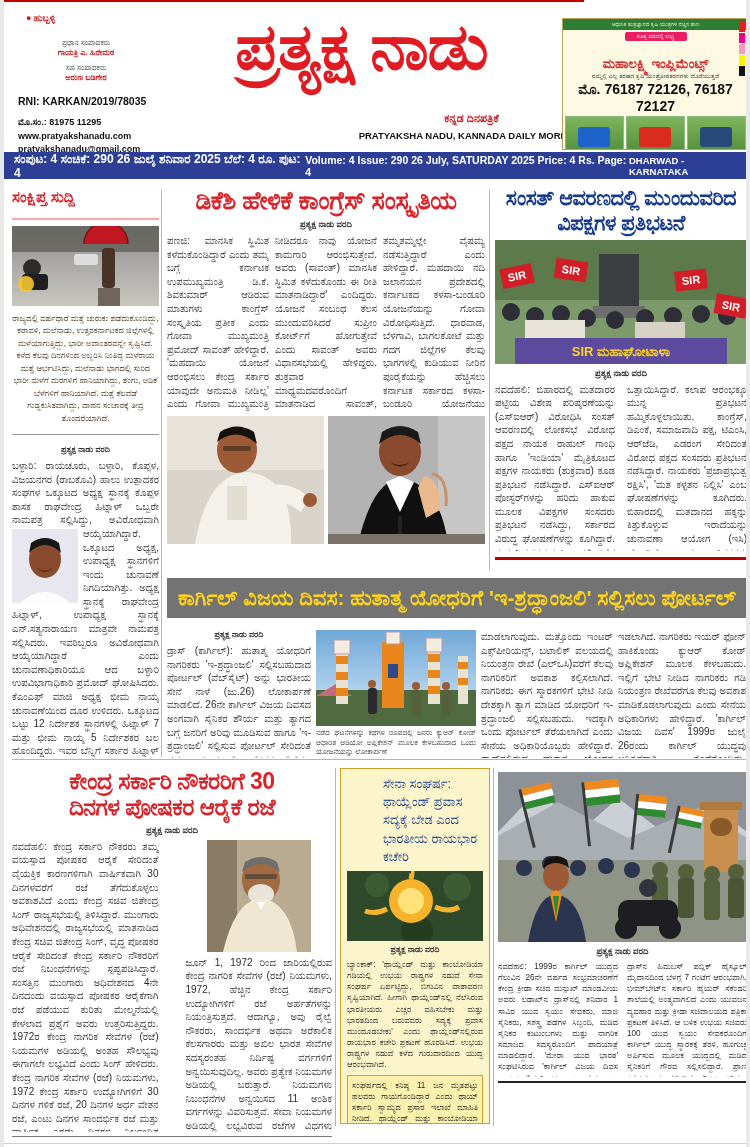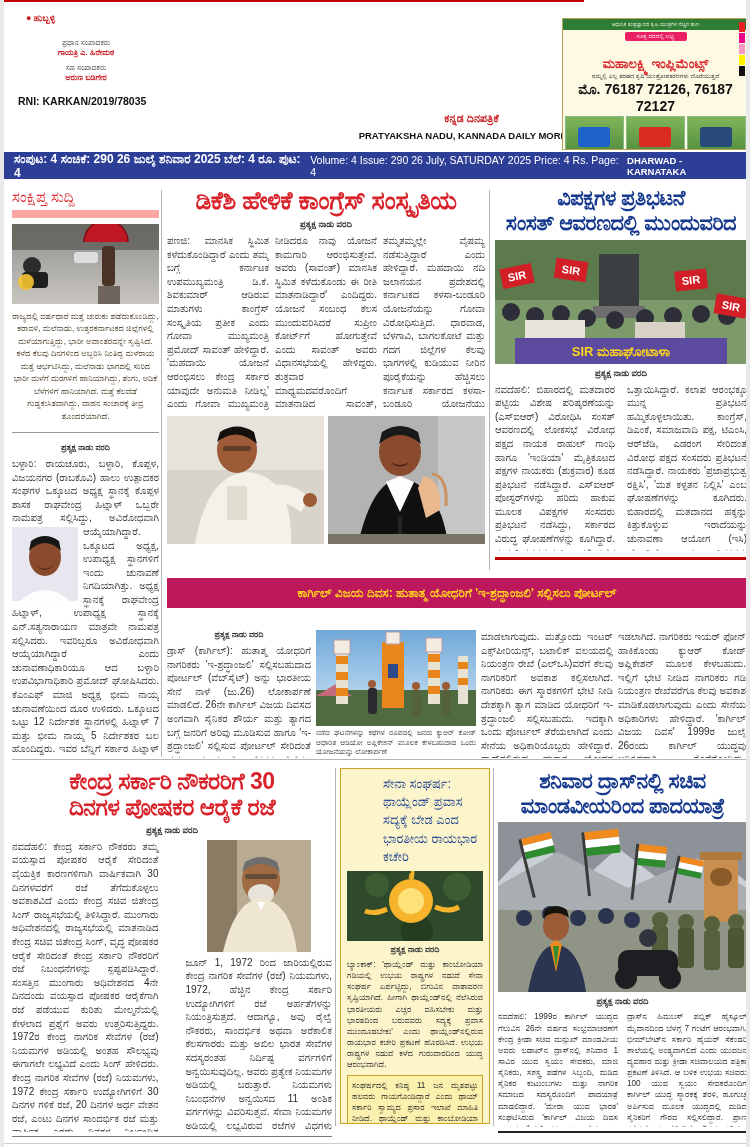--- a/index.html
+++ b/index.html
@@ -32,26 +32,26 @@
   .ad-img{width:57px;height:40px;background:linear-gradient(#7fb45a,#4e8a3a);position:relative;border:1px solid #8b8;}
   .impl{position:absolute;left:12px;top:10px;width:32px;height:20px;border-radius:3px;}
   .ad-foot{background:#2e7d32;height:9px;margin-top:2px;}
   .color-bars{right:1px;top:22px;width:6px;}
   .color-bars div{width:6px;height:10px;margin-bottom:1px;}
 
   
   .infobar{left:0;top:152px;width:750px;height:27px;background:#2d3e97;color:#fff;
            display:flex;align-items:center;justify-content:space-between;padding:0 10px;box-sizing:border-box;}
   .infobar .kn{font-size:12px;font-weight:bold;}
-  .infobar .en{font-size:10.5px;font-weight:normal;}
+  .infobar .en{font-size:10.5px;font-weight:bold;}
   .infobar .region{font-size:9.5px;font-weight:bold;}
 
   
   .leftcol{left:8px;top:188px;width:147px;}
-  .brief-title{color:#d9232a;font-weight:normal;font-size:15px;border-bottom:8px solid #fca5a5;padding-bottom:4px;}
+  .brief-title{color:#d9232a;font-weight:bold;font-size:15px;border-bottom:2px solid #fca5a5;padding-bottom:12px;}
   .rain-caption{font-size:8.3px;color:#4a3b28;text-align:center;line-height:1.5;margin-top:6px;}
   .l-div{border-top:1px solid #999;margin:10px 0;}
   .l2-head{font-size:13.5px;font-weight:bold;color:#111;line-height:1.32;}
   .byline{font-size:8px;font-weight:bold;text-align:center;color:#333;margin:4px 0;}
   .body-sm{font-size:10px;line-height:1.36;color:#2a2a2a;}
   .l2-body{height:300px;overflow:hidden;}
   .float-photo{float:left;margin:2px 5px 2px 0;}
 
   
   .main-story{left:163px;top:186px;width:318px;}
@@ -62,22 +62,22 @@
   .photo-row{display:flex;gap:4px;margin-top:4px;}
 
   
   .protest{left:491px;top:186px;width:252px;}
   .protest-head{color:#173a8e;font-weight:bold;font-size:21px;line-height:1.18;text-align:center;letter-spacing:-0.5px;}
   .protest-cols .c{height:168px;}
   .red-rule{border-top:3px solid #c00000;margin-top:6px;}
 
   
   .kargil-redline{left:163px;top:572px;width:580px;height:2px;background:#c00000;}
-  .kargil-banner{left:163px;top:578px;width:580px;background:#be185d;color:#ffd41c;
-                 font-size:12px;font-weight:bold;text-align:center;padding:8px 2px;box-sizing:border-box;}
+  .kargil-banner{left:163px;top:578px;width:580px;background:#737373;color:#ffd41c;
+                 font-size:21px;font-weight:bold;text-align:center;padding:8px 2px;box-sizing:border-box;}
   .kargil-sec{left:163px;top:630px;width:580px;height:128px;display:flex;gap:5px;overflow:hidden;}
   .kargil-sec .kc{overflow:hidden;height:128px;}
   .kc1{width:144px;} .kc2{width:132px;} .kc3{width:128px;}
   .kphoto-block{width:160px;}
   .kcaption{font-size:7.4px;line-height:1.3;color:#2a2a2a;text-align:justify;margin-top:2px;}
 
   
   .botleft{left:8px;top:768px;width:320px;}
   .botleft-head{color:#d9232a;font-weight:bold;font-size:23px;line-height:1.15;text-align:center;letter-spacing:-0.5px;}
   .botleft-cols .c{height:292px;}
@@ -96,22 +96,28 @@
 <div id="page">
 
   <div class="abs city-tag"><span class="dot">●</span><span>ಹುಬ್ಬಳ್ಳಿ</span></div>
 
   <div class="abs mast-left">
     <div class="ed-label">ಪ್ರಧಾನ ಸಂಪಾದಕರು</div>
     <div class="ed-name">ಗಾಯತ್ರಿ ಎ. ಹಿರೇಮಠ</div>
     <div class="ed-label">ಸಹ ಸಂಪಾದಕರು</div>
     <div class="ed-name">ಅರುಣ ಬಡಿಗೇರ</div>
     <div class="rni">RNI: KARKAN/2019/78035</div>
-  </div>
-
+    <div class="mast-contact">
+      <div>ಮೊ.ಸಂ.: 81975 11295</div>
+      <div>www.pratyakshanadu.com</div>
+      <div>pratyakshanadu@gmail.com</div>
+    </div>
+  </div>
+
+  <div class="abs mast-title">ಪ್ರತ್ಯಕ್ಷ ನಾಡು</div>
   <div class="abs mast-sub-kn">ಕನ್ನಡ ದಿನಪತ್ರಿಕೆ</div>
   <div class="abs mast-sub-en">PRATYAKSHA NADU, KANNADA DAILY MORNING</div>
 
   <div class="abs ad-box">
     <div class="ad-strip">ಆಧುನಿಕ ತಂತ್ರಜ್ಞಾನದ ಕೃಷಿ ಯಂತ್ರಗಳ ನೆಚ್ಚಿನ ತಾಣ</div>
     <div class="ad-ribbon">ಸೂಕ್ತ ದರದಲ್ಲಿ ಲಭ್ಯ</div>
     <div class="ad-name">ಮಹಾಲಕ್ಷ್ಮಿ ಇಂಪ್ಲಿಮೆಂಟ್ಸ್</div>
     <div class="ad-desc">ನಮ್ಮಲ್ಲಿ ಎಲ್ಲ ತರಹದ ಕೃಷಿ ಯಂತ್ರೋಪಕರಣಗಳು ದೊರೆಯುತ್ತವೆ</div>
     <div class="ad-phone">ಮೊ. 76187 72126, 76187 72127</div>
     <div class="ad-imgs">
@@ -219,22 +225,22 @@
         <rect x="70" y="100" width="4" height="28" fill="#222"></rect>
         <rect x="0" y="118" width="157" height="10" fill="#7a7468"></rect>
       </svg>
     </div>
   </div>
 
   <div class="vrule" style="left:485px;top:190px;height:380px;"></div>
 
   <div class="abs protest">
     <div class="protest-head">
+      <div>ಸಂಸತ್ ಆವರಣದಲ್ಲಿ ಮುಂದುವರಿದ</div>
       <div>ವಿಪಕ್ಷಗಳ ಪ್ರತಿಭಟನೆ</div>
-      <div>ಸಂಸತ್ ಆವರಣದಲ್ಲಿ ಮುಂದುವರಿದ</div>
     </div>
     <svg width="252" height="124" viewBox="0 0 252 124" style="margin-top:4px;">
       <rect width="252" height="124" fill="#7d9a6b"></rect>
       <rect width="252" height="60" fill="#5d7a4c"></rect>
       <rect x="104" y="14" width="40" height="58" fill="#3c3f41"></rect>
       <rect x="98" y="66" width="52" height="12" fill="#6e6e6e"></rect>
       <g fill="#2e2e38">
         <circle cx="16" cy="72" r="9"></circle>
           <circle cx="40" cy="76" r="9"></circle>
           <circle cx="66" cy="74" r="9"></circle>
@@ -371,24 +377,20 @@
       </g>
     </svg>
     <div class="byline">ಪ್ರತ್ಯಕ್ಷ ನಾಡು ವರದಿ</div>
     <div class="body-sm just" style="font-size:8.2px;">ಬ್ಯಾಂಕಾಕ್: 'ಥಾಯ್ಲೆಂಡ್ ಮತ್ತು ಕಾಂಬೋಡಿಯಾ ಗಡಿಯಲ್ಲಿ ಉಭಯ ರಾಷ್ಟ್ರಗಳ ನಡುವೆ ಸೇನಾ ಸಂಘರ್ಷ ಏರ್ಪಟ್ಟಿದ್ದು, ಬಿಗುವಿನ ವಾತಾವರಣ ಸೃಷ್ಟಿಯಾಗಿದೆ. ಹೀಗಾಗಿ ಥಾಯ್ಲೆಂಡ್‌ನಲ್ಲಿ ನೆಲೆಸಿರುವ ಭಾರತೀಯರು ಎಚ್ಚರ ವಹಿಸಬೇಕು ಮತ್ತು ಭಾರತದಿಂದ ಬರುವವರು ಸದ್ಯಕ್ಕೆ ಪ್ರವಾಸ ಮುಂದೂಡಬೇಕು' ಎಂದು ಥಾಯ್ಲೆಂಡ್‌ನಲ್ಲಿರುವ ರಾಯಭಾರ ಕಚೇರಿ ಪ್ರಕಟಣೆ ಹೊರಡಿಸಿದೆ. ಉಭಯ ರಾಷ್ಟ್ರಗಳ ನಡುವೆ ಕಳೆದ ಗುರುವಾರದಿಂದ ಯುದ್ಧ ಆರಂಭವಾಗಿದೆ.</div>
     <div class="body-sm just" style="font-size:8.2px;border:1px solid #c9a227;background:#fbf0ad;padding:4px;margin-top:4px;">ಸಂಘರ್ಷದಲ್ಲಿ ಕನಿಷ್ಠ 11 ಜನ ಮೃತಪಟ್ಟು ಹಲವರು ಗಾಯಗೊಂಡಿದ್ದಾರೆ ಎಂದು ಥಾಯ್ ಸರ್ಕಾರಿ ಸ್ವಾಮ್ಯದ ಪ್ರಸಾರ ಇಲಾಖೆ ಮಾಹಿತಿ ನೀಡಿದೆ. ಥಾಯ್ಲೆಂಡ್ ಮತ್ತು ಕಾಂಬೋಡಿಯಾ ಗಡಿಯ ಪರಿಸ್ಥಿತಿಯನ್ನು ಗಮನದಲ್ಲಿಟ್ಟುಕೊಂಡು ಸದ್ಯದ ಪರಿಸ್ಥಿತಿಯ ಮಾಹಿತಿಯನ್ನು ಪ್ರವಾಸಿಗರು ಥಾಯ್ ಅಧಿಕಾರಿಗಳಿಂದ ಪಡೆಯಬಹುದು ಎಂದು ಅಲ್ಲಿನ ಸರ್ಕಾರ ಎಕ್ಸ್ ಖಾತೆಯಲ್ಲಿ ಹೇಳಿದೆ. 'ಉಬಾನ್ ರಚ್ಚತಾನಿ, ಸುರಿನ್, ಸಿಸಾಕೆಟ್, ಬುರಿರಾಮ್, ಸಾಕೇವ್, ಚಂತಬುರಿ ಮತ್ತು ಟ್ರಾಟ್ ಪ್ರಾಂತ್ಯಗಳ ಭೇಟಿಯನ್ನು ಥಾಯ್ಲೆಂಡ್ ಶಿಫಾರಸು ಮಾಡುವುದಿಲ್ಲ' ಎಂದು ಹೇಳಿದೆ.</div>
   </div>
 
   <div class="vrule" style="left:489px;top:768px;height:358px;"></div>
 
   <div class="abs botright">
-    <div class="botright-head">
-      <div>ಶನಿವಾರ ದ್ರಾಸ್‌ನಲ್ಲಿ ಸಚಿವ</div>
-      <div>ಮಾಂಡವೀಯರಿಂದ ಪಾದಯಾತ್ರೆ</div>
-    </div>
     <svg width="249" height="170" viewBox="0 0 249 170" style="margin-top:4px;">
       <rect width="249" height="170" fill="#c9cfd4"></rect>
       <path d="M0 60 L40 18 L84 58 L120 26 L170 64 L210 30 L249 60 L249 0 L0 0 Z" fill="#8d9298"></path>
       <path d="M0 64 L60 30 L130 66 L200 36 L249 66 L249 90 L0 90 Z" fill="#a9aeb3"></path>
       <rect y="88" width="249" height="82" fill="#8f9486"></rect>
       <rect x="206" y="36" width="34" height="64" fill="#c98f4e"></rect>
       <rect x="212" y="46" width="22" height="18" rx="9" fill="#8a5a28"></rect>
       <rect x="202" y="30" width="42" height="8" fill="#b07a3c"></rect>
       <g>
         <g transform="rotate(-14 30 40)">

